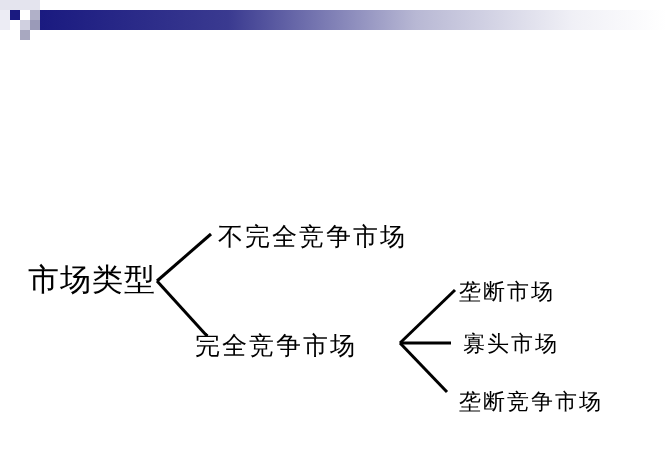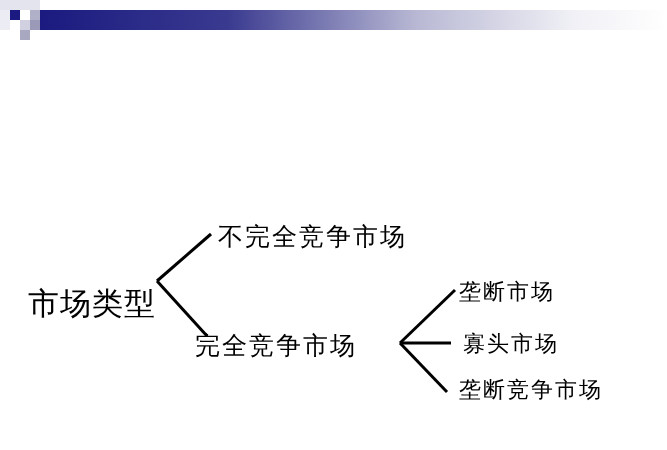--- a/index.html
+++ b/index.html
@@ -9,21 +9,21 @@
       font-family: "DejaVu Sans", "Liberation Sans", sans-serif;
       color: #000;
     }
     .deco { position: absolute; }
     .sq { position: absolute; }
     .bar {
       position: absolute; left: 40px; top: 10px; width: 627px; height: 20px;
       background: linear-gradient(to right, #1a1a80 0%, #3a3a90 30%, #b8b8d4 60%, #f0f0f6 85%, #ffffff 100%);
     }
     .label { position: absolute; white-space: nowrap; line-height: 1; }
-    .root { left: 28px; top: 264px; font-size: 31px; letter-spacing: 1px; margin-top: 24px; }
+    .root { left: 28px; top: 264px; font-size: 31px; letter-spacing: 1px; }
     .l1 { font-size: 25px; letter-spacing: 2px; }
     .l2 { font-size: 22px; letter-spacing: 2px; }
     svg.lines { position: absolute; left: 0; top: 0; }
   </style>
 </head>
 <body>
 
 <div class="deco">
   <div class="sq" style="left:0;top:0;width:40px;height:10px;background:#e4e4ee;"></div>
   <div class="sq" style="left:0;top:10px;width:10px;height:20px;background:#ececf4;"></div>
@@ -48,13 +48,13 @@
 <div class="label root">市场类型</div>
 
 <div class="label l1" style="left:218px;top:224px;">不完全竞争市场</div>
 
 <div class="label l1" style="left:195px;top:333px;">完全竞争市场</div>
 
 <div class="label l2" style="left:459px;top:281px;text-align:right;">垄断市场</div>
 
 <div class="label l2" style="left:463px;top:333px;">寡头市场</div>
 
-<div class="label l2" style="left:459px;top:379px;">垄断竞争市场</div>
+<div class="label l2" style="left:459px;top:391px;">垄断竞争市场</div>
 
 </body></html>

